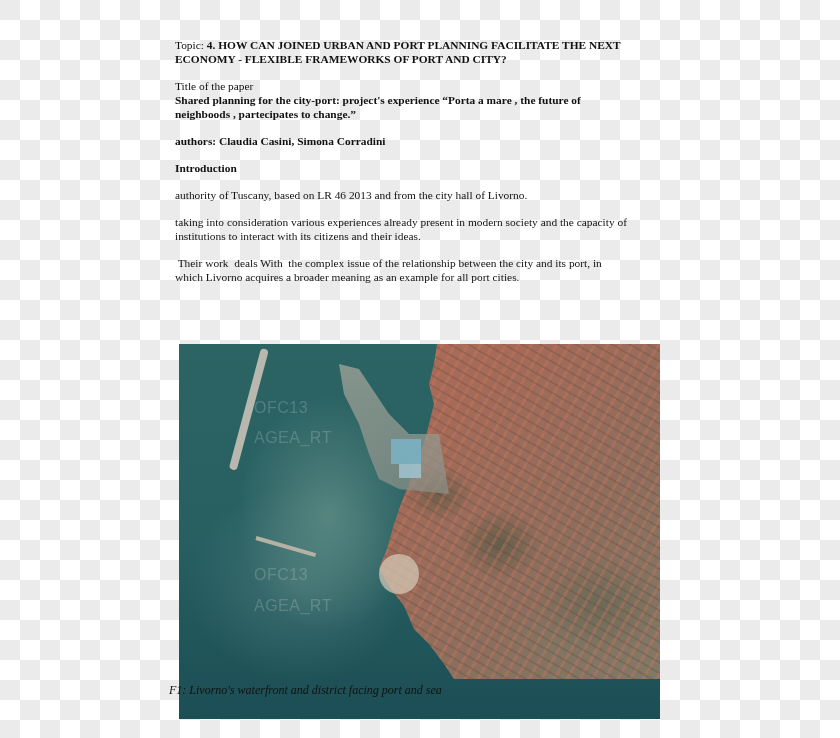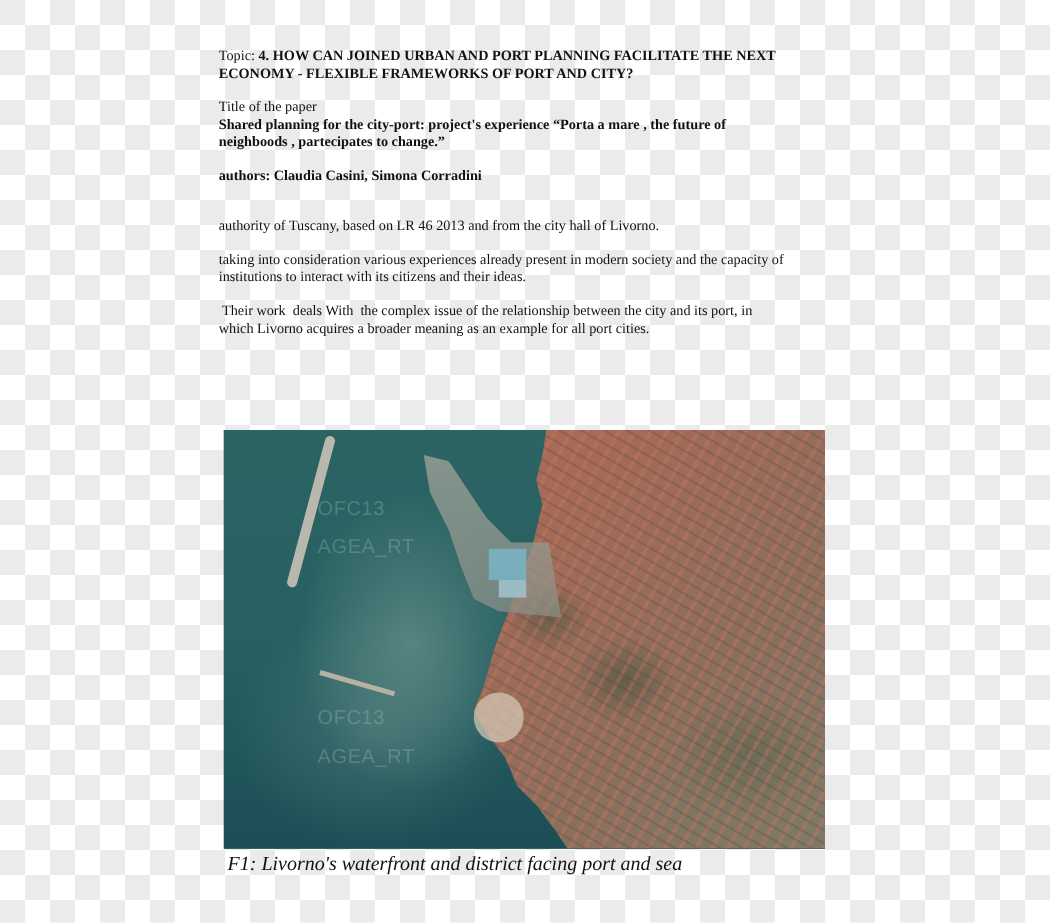--- a/index.html
+++ b/index.html
@@ -12,21 +12,21 @@
     background-size: 40px 40px;
     background-position: 20px 0, 0 20px;
     font-family: "Liberation Serif", "DejaVu Serif", serif;
     color: #111;
   }
   .page { position: absolute; left: 175px; top: 38px; width: 485px; font-size: 11.4px; line-height: 14px; }
   .b { font-weight: bold; }
   .p { margin: 0; }
   .gap { height: 13px; }
   .figure {
-    position: absolute; left: 179px; top: 344px; width: 481px; height: 335px; overflow: hidden;
+    position: absolute; left: 179px; top: 344px; width: 481px; height: 375px; overflow: hidden;
     background: #1d5558;
   }
   .sea { position: absolute; inset: 0;
     background:
       radial-gradient(ellipse 130px 170px at 150px 170px, rgba(120,160,150,0.55), transparent 70%),
       radial-gradient(ellipse 160px 140px at 120px 240px, rgba(110,150,145,0.35), transparent 70%),
       linear-gradient(180deg, #2c6464 0%, #286062 50%, #1b4e55 100%);
   }
   .land { position: absolute; left: 0; top: 0; width: 100%; height: 100%;
     clip-path: polygon(258px 0, 481px 0, 481px 335px, 275px 335px, 265px 320px, 250px 300px, 235px 285px, 225px 262px, 212px 245px, 200px 225px, 208px 205px, 215px 180px, 222px 160px, 230px 140px, 235px 120px, 245px 100px, 250px 80px, 255px 60px, 250px 40px, 255px 20px);
@@ -44,35 +44,36 @@
     clip-path: polygon(10px 20px, 30px 25px, 60px 70px, 80px 90px, 110px 90px, 120px 150px, 70px 145px, 50px 135px, 40px 110px, 30px 80px, 15px 50px);
   }
   .blueroof { position: absolute; left: 212px; top: 95px; width: 30px; height: 25px; background: #7bb1c2; opacity: 0.9; }
   .blueroof2 { position: absolute; left: 220px; top: 120px; width: 22px; height: 14px; background: #9fc4d0; opacity: 0.85; }
   .breakwater1 { position: absolute; left: 82px; top: 5px; width: 8px; height: 125px; background: #b9b8ae;
     transform: rotate(15deg); transform-origin: top center; border-radius: 4px; }
   .breakwater2 { position: absolute; left: 77px; top: 192px; width: 62px; height: 4px; background: #b5b2a5;
     transform: rotate(16deg); transform-origin: left center; }
   .beach { position: absolute; left: 200px; top: 210px; width: 40px; height: 40px; background: rgba(215,205,185,0.7); border-radius: 50%; }
   .watermark { position: absolute; font-family: "Liberation Sans", "DejaVu Sans", sans-serif; font-size: 16px; color: rgba(255,255,255,0.18); letter-spacing: 0.5px; }
-  .caption { position: absolute; left: 182px; top: 683px; font-style: italic; font-size: 16px; }
+  .caption { position: absolute; left: 169px; top: 683px; font-style: italic; font-size: 12px; }
 </style>
 </head>
 <body>
 
 <div class="page">
   <p class="p"><span>Topic: </span><span class="b">4. HOW CAN JOINED URBAN AND PORT PLANNING FACILITATE THE NEXT</span></p>
   <p class="p b">ECONOMY - FLEXIBLE FRAMEWORKS OF PORT AND CITY?</p>
   <div class="gap"></div>
   <p class="p">Title of the paper</p>
   <p class="p b">Shared planning  for the city-port: project's experience “Porta a mare , the future of</p>
   <p class="p b">neighboods , partecipates to change.”</p>
   <div class="gap"></div>
   <p class="p b">authors: Claudia Casini, Simona Corradini</p>
   <div class="gap"></div>
+  <p class="p b">Introduction</p>
   <div class="gap"></div>
   <p class="p">authority of Tuscany, based on LR 46 2013 and from the city hall of Livorno.</p>
   <div class="gap"></div>
   <p class="p">taking into consideration various experiences already present in modern society and the capacity of</p>
   <p class="p">institutions to interact with its citizens and their ideas.</p>
   <div class="gap"></div>
   <p class="p" style="white-space:pre"> Their work  deals With  the complex issue of the relationship between the city and its port, in</p>
   <p class="p">which Livorno acquires  a broader meaning as an example for all port cities.</p>
 </div>
 

